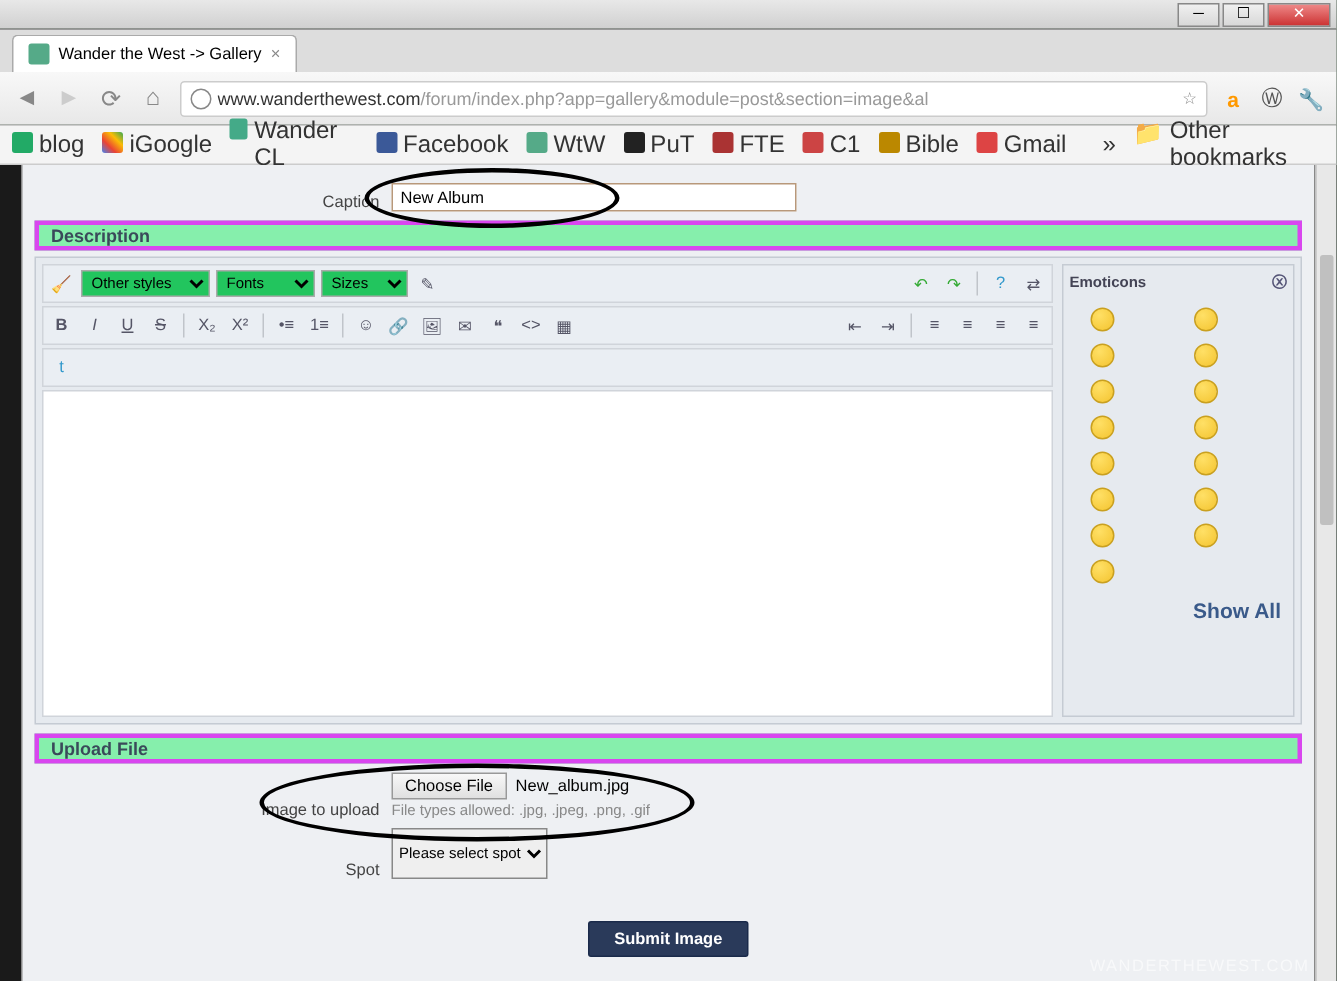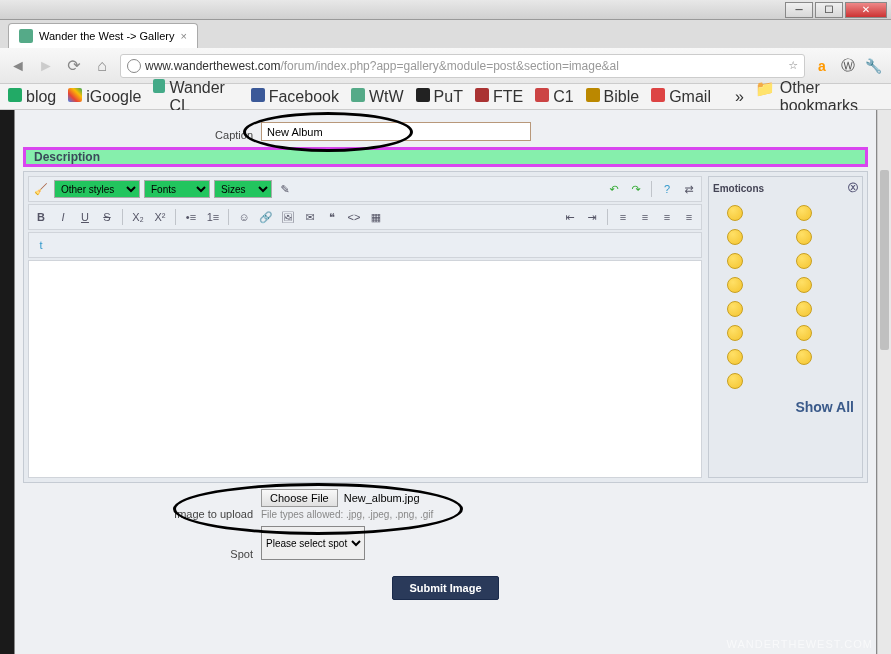--- a/index.html
+++ b/index.html
@@ -39,21 +39,21 @@
 .emoticons-head { display: flex; justify-content: space-between; align-items: center; font-size: 10px; font-weight: bold; color: #445; margin-bottom: 6px; }
 .emoji-grid { display: grid; grid-template-columns: 1fr 1fr; gap: 8px 20px; padding: 4px 14px; }
 .emoji { width: 16px; height: 16px; border-radius: 50%; background: radial-gradient(circle at 35% 30%, #ffe066, #f4c430); border: 1px solid #c9a020; position: relative; cursor: pointer; }
 .show-all { text-align: right; padding: 6px 4px 0 0; }
 .show-all a { color: #3a5a8a; font-size: 14px; font-weight: bold; cursor: pointer; }
 .file-choose { display: inline-flex; align-items: center; gap: 6px; }
 .choose-btn { border: 1px solid #999; background: linear-gradient(#f8f8f8,#e0e0e0); padding: 2px 8px; font-size: 11px; cursor: pointer; }
 .filetypes { font-size: 10px; color: #888; margin-top: 2px; }
 .small-select { font-size: 10px; border: 1px solid #888; height: 34px; }
 .submit-row { text-align: center; padding: 10px 0; }
-.submit-btn { background: #2a3a5a; color: #fff; border: 1px solid #1a2a4a; padding: 5px 16px; font-size: 11px; font-weight: bold; cursor: pointer; border-radius: 2px; }
+.submit-btn { background: #2a3a5a; color: #fff; border: 1px solid #1a2a4a; padding: 5px 16px; font-size: 11px; font-weight: bold; cursor: pointer; border-radius: 2px; margin-top: 12px; }
 .watermark { position: absolute; bottom: 4px; right: 18px; color: rgba(255,255,255,0.6); font-size: 11px; font-family: Arial; letter-spacing: 1px; }
 .circle-annot { position: absolute; border: 3px solid #000; border-radius: 50%; pointer-events: none; }
 .scrollbar-v { position: absolute; right: 0; top: 0; bottom: 0; width: 14px; background: #e8e8e8; border-left: 1px solid #ccc; }
 .sb-thumb { position: absolute; left: 2px; right: 2px; top: 60px; height: 180px; background: #c0c0c0; border-radius: 2px; }
 .icon-globe { width:14px; height:14px; border:1px solid #888; border-radius:50%; display:inline-block; position:relative; }
 </style>
 </head>
 <body>
 
 <div class="window">
@@ -225,20 +225,21 @@
             <span class="emoji"></span>
             <span class="emoji"></span>
             <span class="emoji"></span>
             <span class="emoji"></span>
             <span class="emoji"></span>
           </div>
           <div class="show-all"><a>Show All</a></div>
         </div>
       </div>
 
+      <div class="section-head" style="margin-top:6px">Upload File</div>
 
       <div style="position:relative">
         <div class="row">
           <label>Image to upload</label>
           <div>
             <div class="file-choose">
               <button class="choose-btn">Choose File</button>
               <span>New_album.jpg</span>
             </div>
             <div class="filetypes">File types allowed: .jpg, .jpeg, .png, .gif</div>

